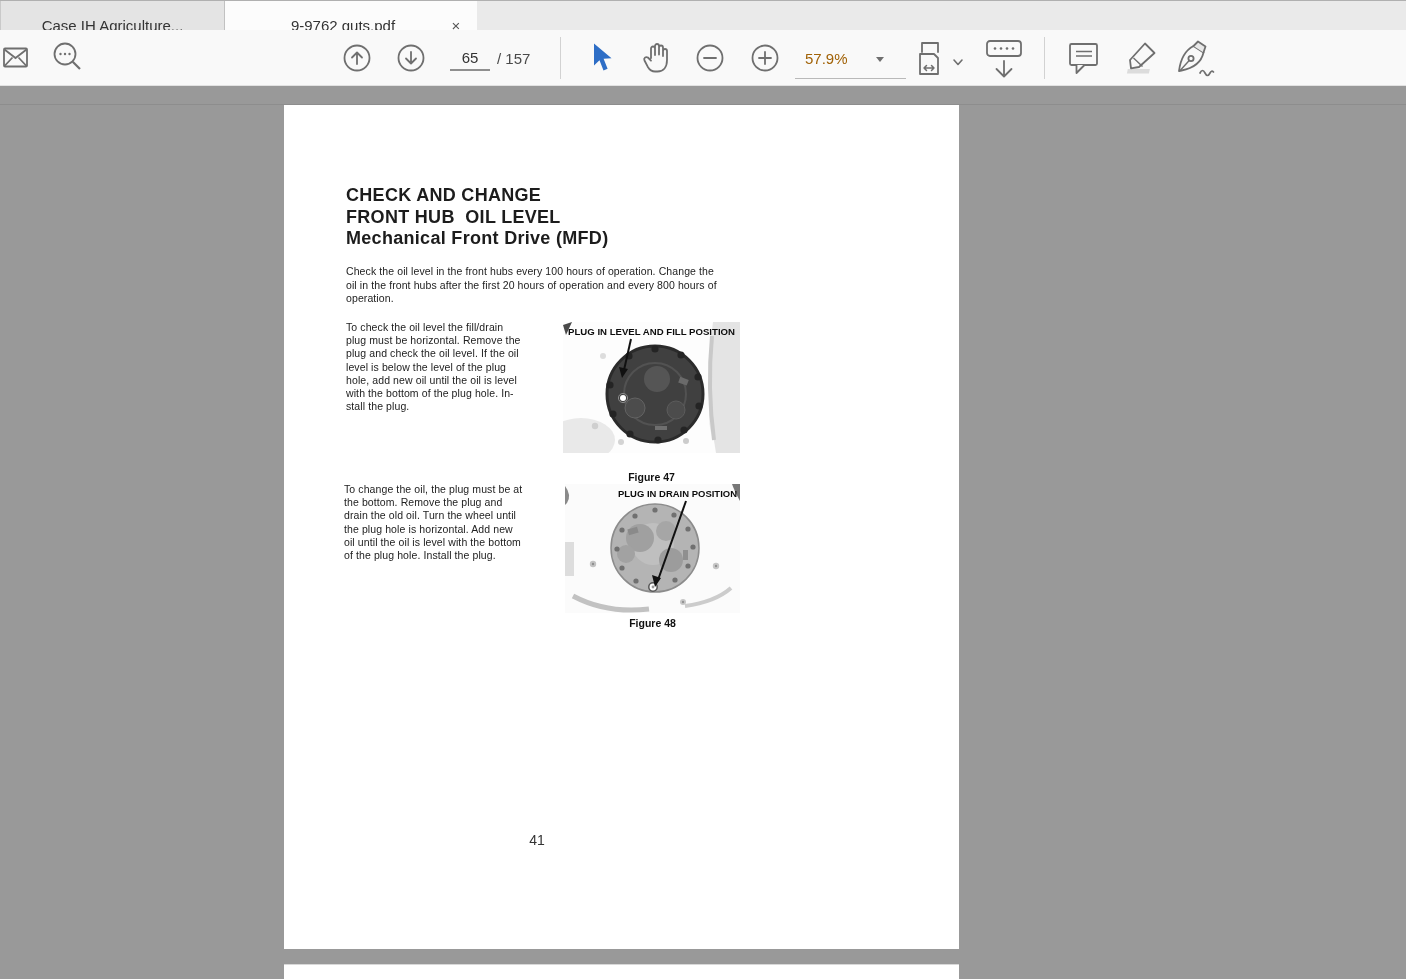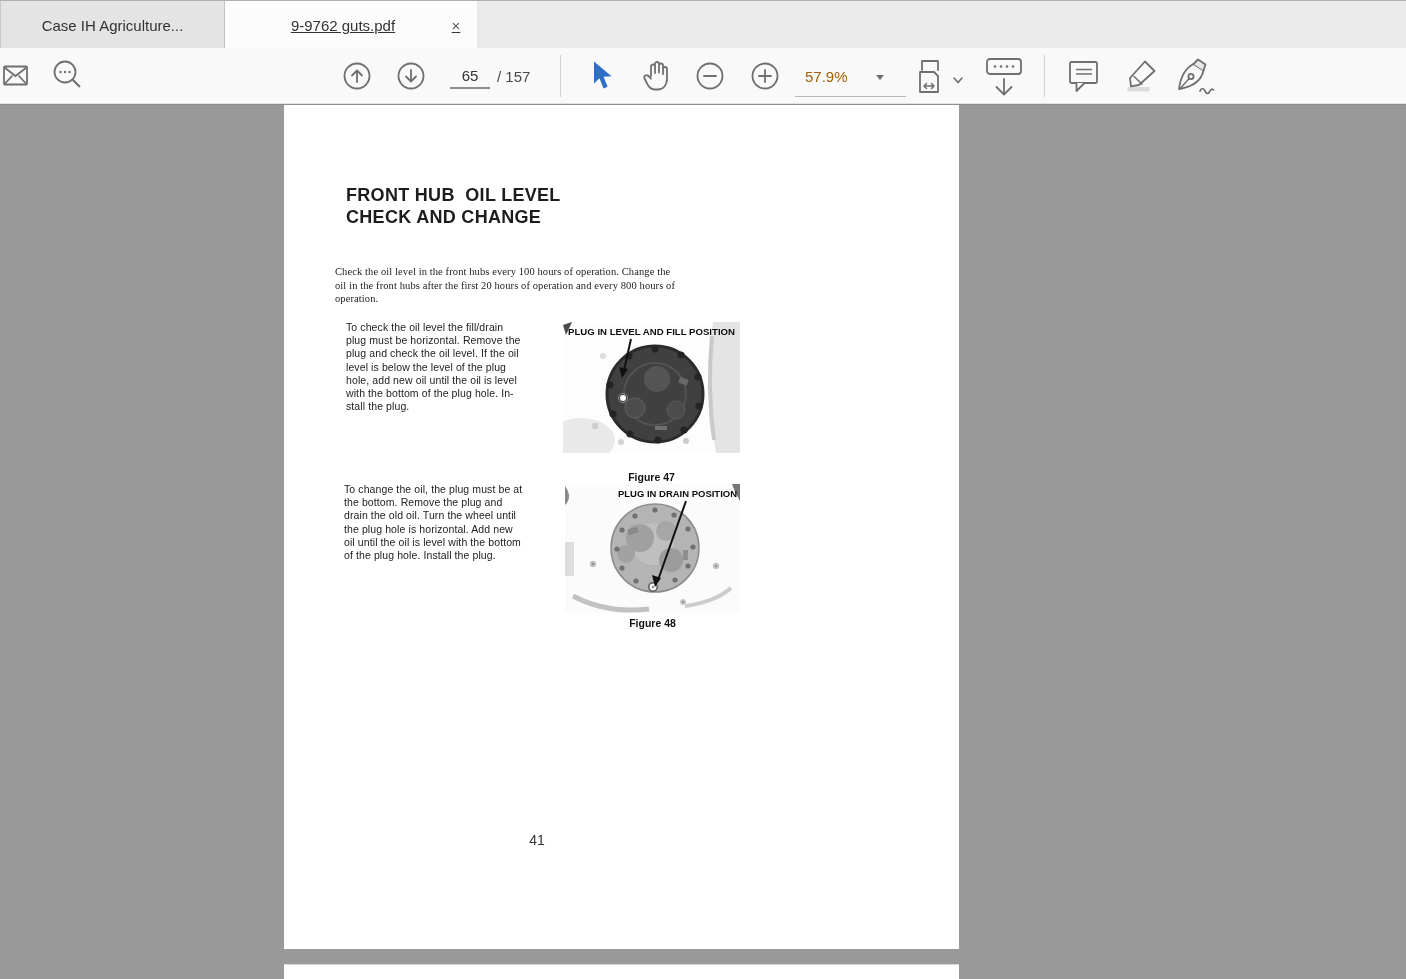--- a/index.html
+++ b/index.html
@@ -7,39 +7,39 @@
 
   
   .tabstrip { position:absolute; left:0; top:0; width:1406px; height:48px; background:#eaeaea; border-top:1px solid #b0b0b0;padding-left:45px; }
   .tab { position:absolute; top:0; height:48px; display:flex; align-items:center; justify-content:center; font-size:15px; color:#333; cursor:default; }
   .tab.inactive { left:0; width:225px; background:#e4e4e4; border-right:1px solid #c1c1c1; border-left:1px solid #c9c9c9; }
   .tab.active { left:225px; width:252px; background:#fcfcfc; padding:0 10px 0 16px;text-decoration:underline; }
   .tab.active .tab-label { flex:1; text-align:center; }
   .tab-close { width:22px; height:22px; display:flex; align-items:center; justify-content:center; color:#555; font-size:15px; line-height:1; }
 
   
-  .toolbar { position:absolute; left:0; top:48px; width:1406px; height:56px; background:#f9f9f9; border-bottom:1px solid #e2e2e2; }
+  .toolbar { position:absolute; left:0; top:30px; width:1406px; height:56px; background:#f9f9f9; border-bottom:1px solid #e2e2e2; }
   .tb { position:absolute; background:none; border:none; cursor:default; }
   .tb svg { display:block; }
   .tb-divider { position:absolute; width:1px; height:42px; top:7px; background:#d2d2d2; }
   .page-input { position:absolute; left:450px; top:15px; width:40px; height:26px; border:none; border-bottom:2px solid #8f8f8f; background:transparent; text-align:center; font-size:15px; color:#333; font-family:"Liberation Sans",sans-serif; }
   .page-total { position:absolute; left:497px; top:20px; font-size:15px; color:#4a4a4a; }
   .zoom-label { position:absolute; left:805px; top:20px; font-size:15px; color:#a16207; }
   .caret-down { position:absolute; width:0; height:0; border-left:4px solid transparent; border-right:4px solid transparent; border-top:5px solid #6f6f6f; }
 
   
   .canvas { position:absolute; left:0; top:104px; width:1406px; height:875px; background:#999; border-top:1px solid #8d8d8d; }
   .pdf-page { position:absolute; left:284px; width:675px; background:#fff; }
   .page-1 { top:0; height:844px; }
   .page-2 { top:859px; height:60px; border-top:1px solid #d8d8d8; }
 
   .doc-title { position:absolute; left:62px; top:80px; font-size:18px; font-weight:bold; color:#1c1c1c; line-height:21.5px; letter-spacing:0.3px; }
   .doc-title div { white-space:pre; }
   .para { position:absolute; font-size:10.5px; color:#222; line-height:13.2px; white-space:pre-line; letter-spacing:0.1px; }
-  .para-intro { left:51px; top:160px; width:400px; line-height:13.6px;font-family:Liberation Serif, serif; }
+  .para-intro { left:62px; top:160px; width:400px; line-height:13.6px; }
   .para-check { left:62px; top:216px; width:200px; }
   .para-change { left:60px; top:378px; width:202px; }
   .fig-photo { position:absolute; }
   .fig-caption { position:absolute; font-size:10.5px; font-weight:bold; color:#111; text-align:center; }
   .cap-47 { left:279px; top:366px; width:177px; }
   .cap-48 { left:281px; top:512px; width:175px; }
   .page-num { position:absolute; left:243px; top:727px; width:20px; text-align:center; font-size:14px; color:#333; }
 </style>
 </head>
 <body>
@@ -172,22 +172,23 @@
       <path d="M24 33 q2.5 -5 5 0 q2.5 5 5 0 q1.5 -3 3.5 -1" stroke-width="1.7"></path>
     </svg>
   </div>
 </div>
 
 <div class="canvas">
 
   <div class="pdf-page page-1">
 
     <div class="doc-title">
+      <div>CHECK AND CHANGE</div>
       <div>FRONT HUB  OIL LEVEL</div>
-      <div>CHECK AND CHANGE</div>
+      <div>Mechanical Front Drive (MFD)</div>
     </div>
 
     <div class="para para-intro">Check the oil level in the front hubs every 100 hours of operation. Change the
 oil in the front hubs after the first 20 hours of operation and every 800 hours of
 operation.</div>
 
     <div class="para para-check">To check the oil level the fill/drain
 plug must be horizontal. Remove the
 plug and check the oil level. If the oil
 level is below the level of the plug

